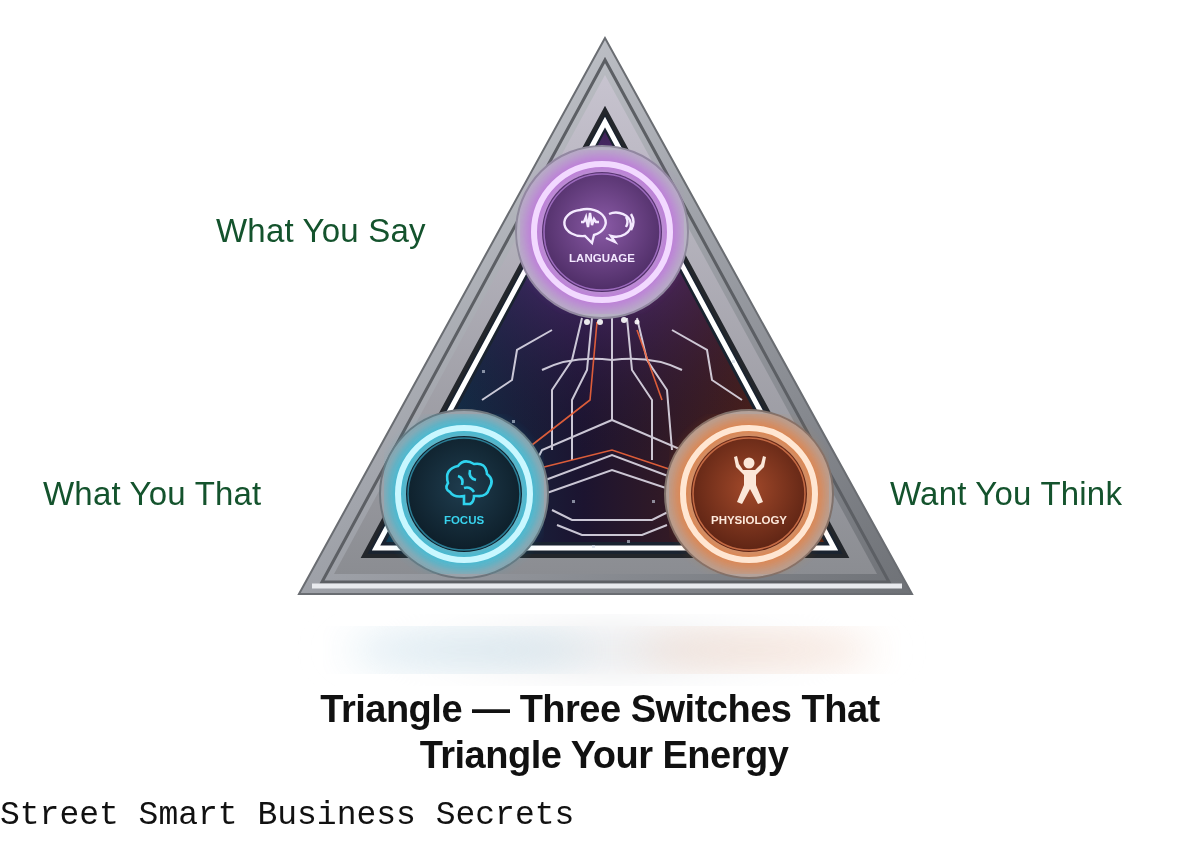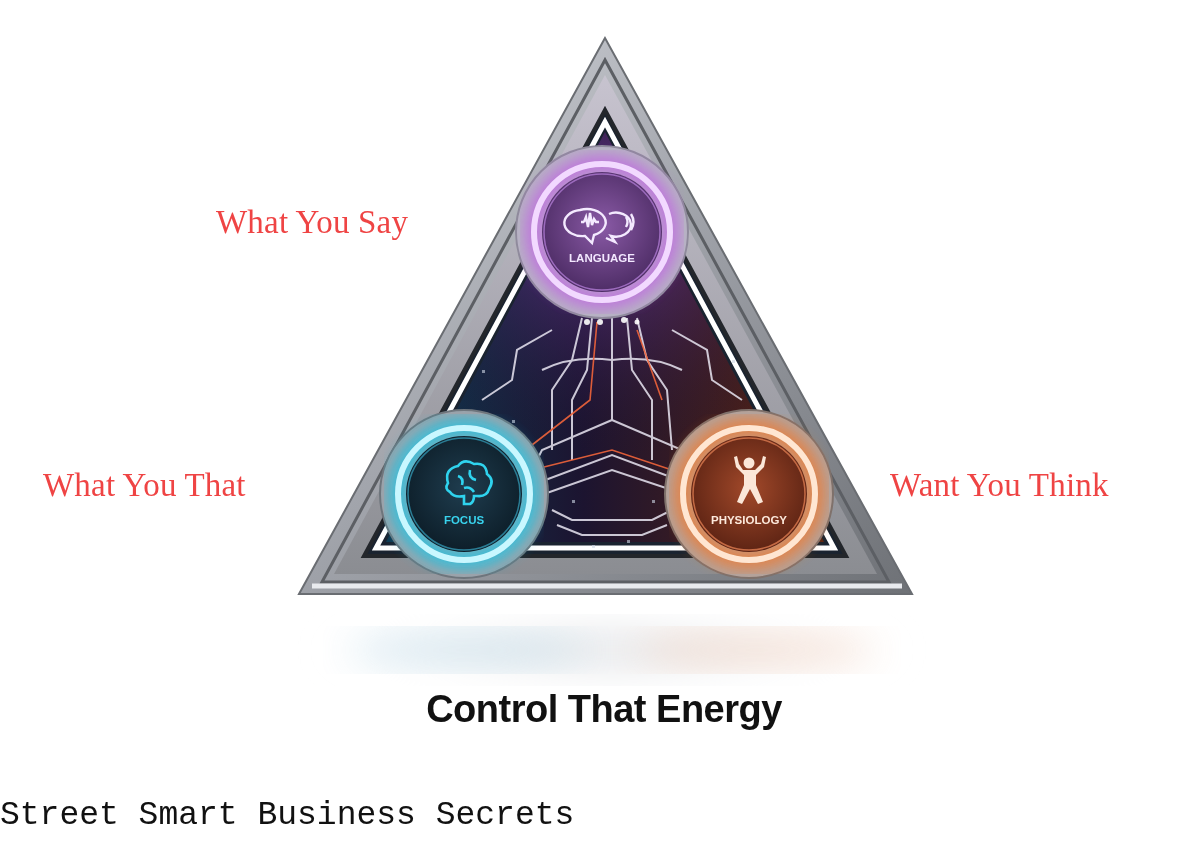--- a/index.html
+++ b/index.html
@@ -1,19 +1,19 @@
 <!DOCTYPE html>
 <html><head>
 <meta charset="utf-8">
 <style>
   html, body { margin: 0; padding: 0; background: #ffffff; }
   body { width: 1200px; height: 852px; position: relative; overflow: hidden;
          font-family: "DejaVu Sans", sans-serif; }
-  .side-label { position: absolute; font-family: Liberation Serif, serif;
-                font-size: 33px; color: #ef4444; white-space: nowrap; letter-spacing: 0.2px; }
+  .side-label { position: absolute; font-family: Liberation Sans, sans-serif;
+                font-size: 33px; color: #14532d; white-space: nowrap; letter-spacing: 0.2px; margin-top: 8px; }
   #lbl-say { left: 216px; top: 204px; }
   #lbl-want { left: 43px; top: 467px; }
   #lbl-think { left: 890px; top: 467px; }
   .diagram { position: absolute; left: 12px; top: 0; width: 1200px; height: 700px; text-decoration: underline; }
   .title { position: absolute; left: 0; width: 1200px; top: 686px; text-align: center;
            font-family: "Liberation Sans", sans-serif; font-weight: bold; font-size: 38px;
            line-height: 46px; color: #111; letter-spacing: -0.5px; }
   .title .line { display: block; }
   .title .line2 { padding-left: 8px; }
   .subtitle { position: absolute; left: 0; width: 1200px; top: 797px; text-align: left;
@@ -167,15 +167,16 @@
       <text x="737" y="524" text-anchor="middle" class="node-text" font-size="11.5" fill="#fde9dc">PHYSIOLOGY</text>
     </g>
   </svg>
 </div>
 
 <div class="side-label" id="lbl-say">What You Say</div>
 <div class="side-label" id="lbl-want">What You That</div>
 <div class="side-label" id="lbl-think">Want You Think</div>
 
 <div class="title">
-  <span class="line line2">Control That Energy</span>
+  <span class="line">Triangle — Three Switches That</span>
+  <span class="line line2">Triangle Your Energy</span>
 </div>
 <div class="subtitle">Street Smart Business Secrets</div>
 
 </body></html>

